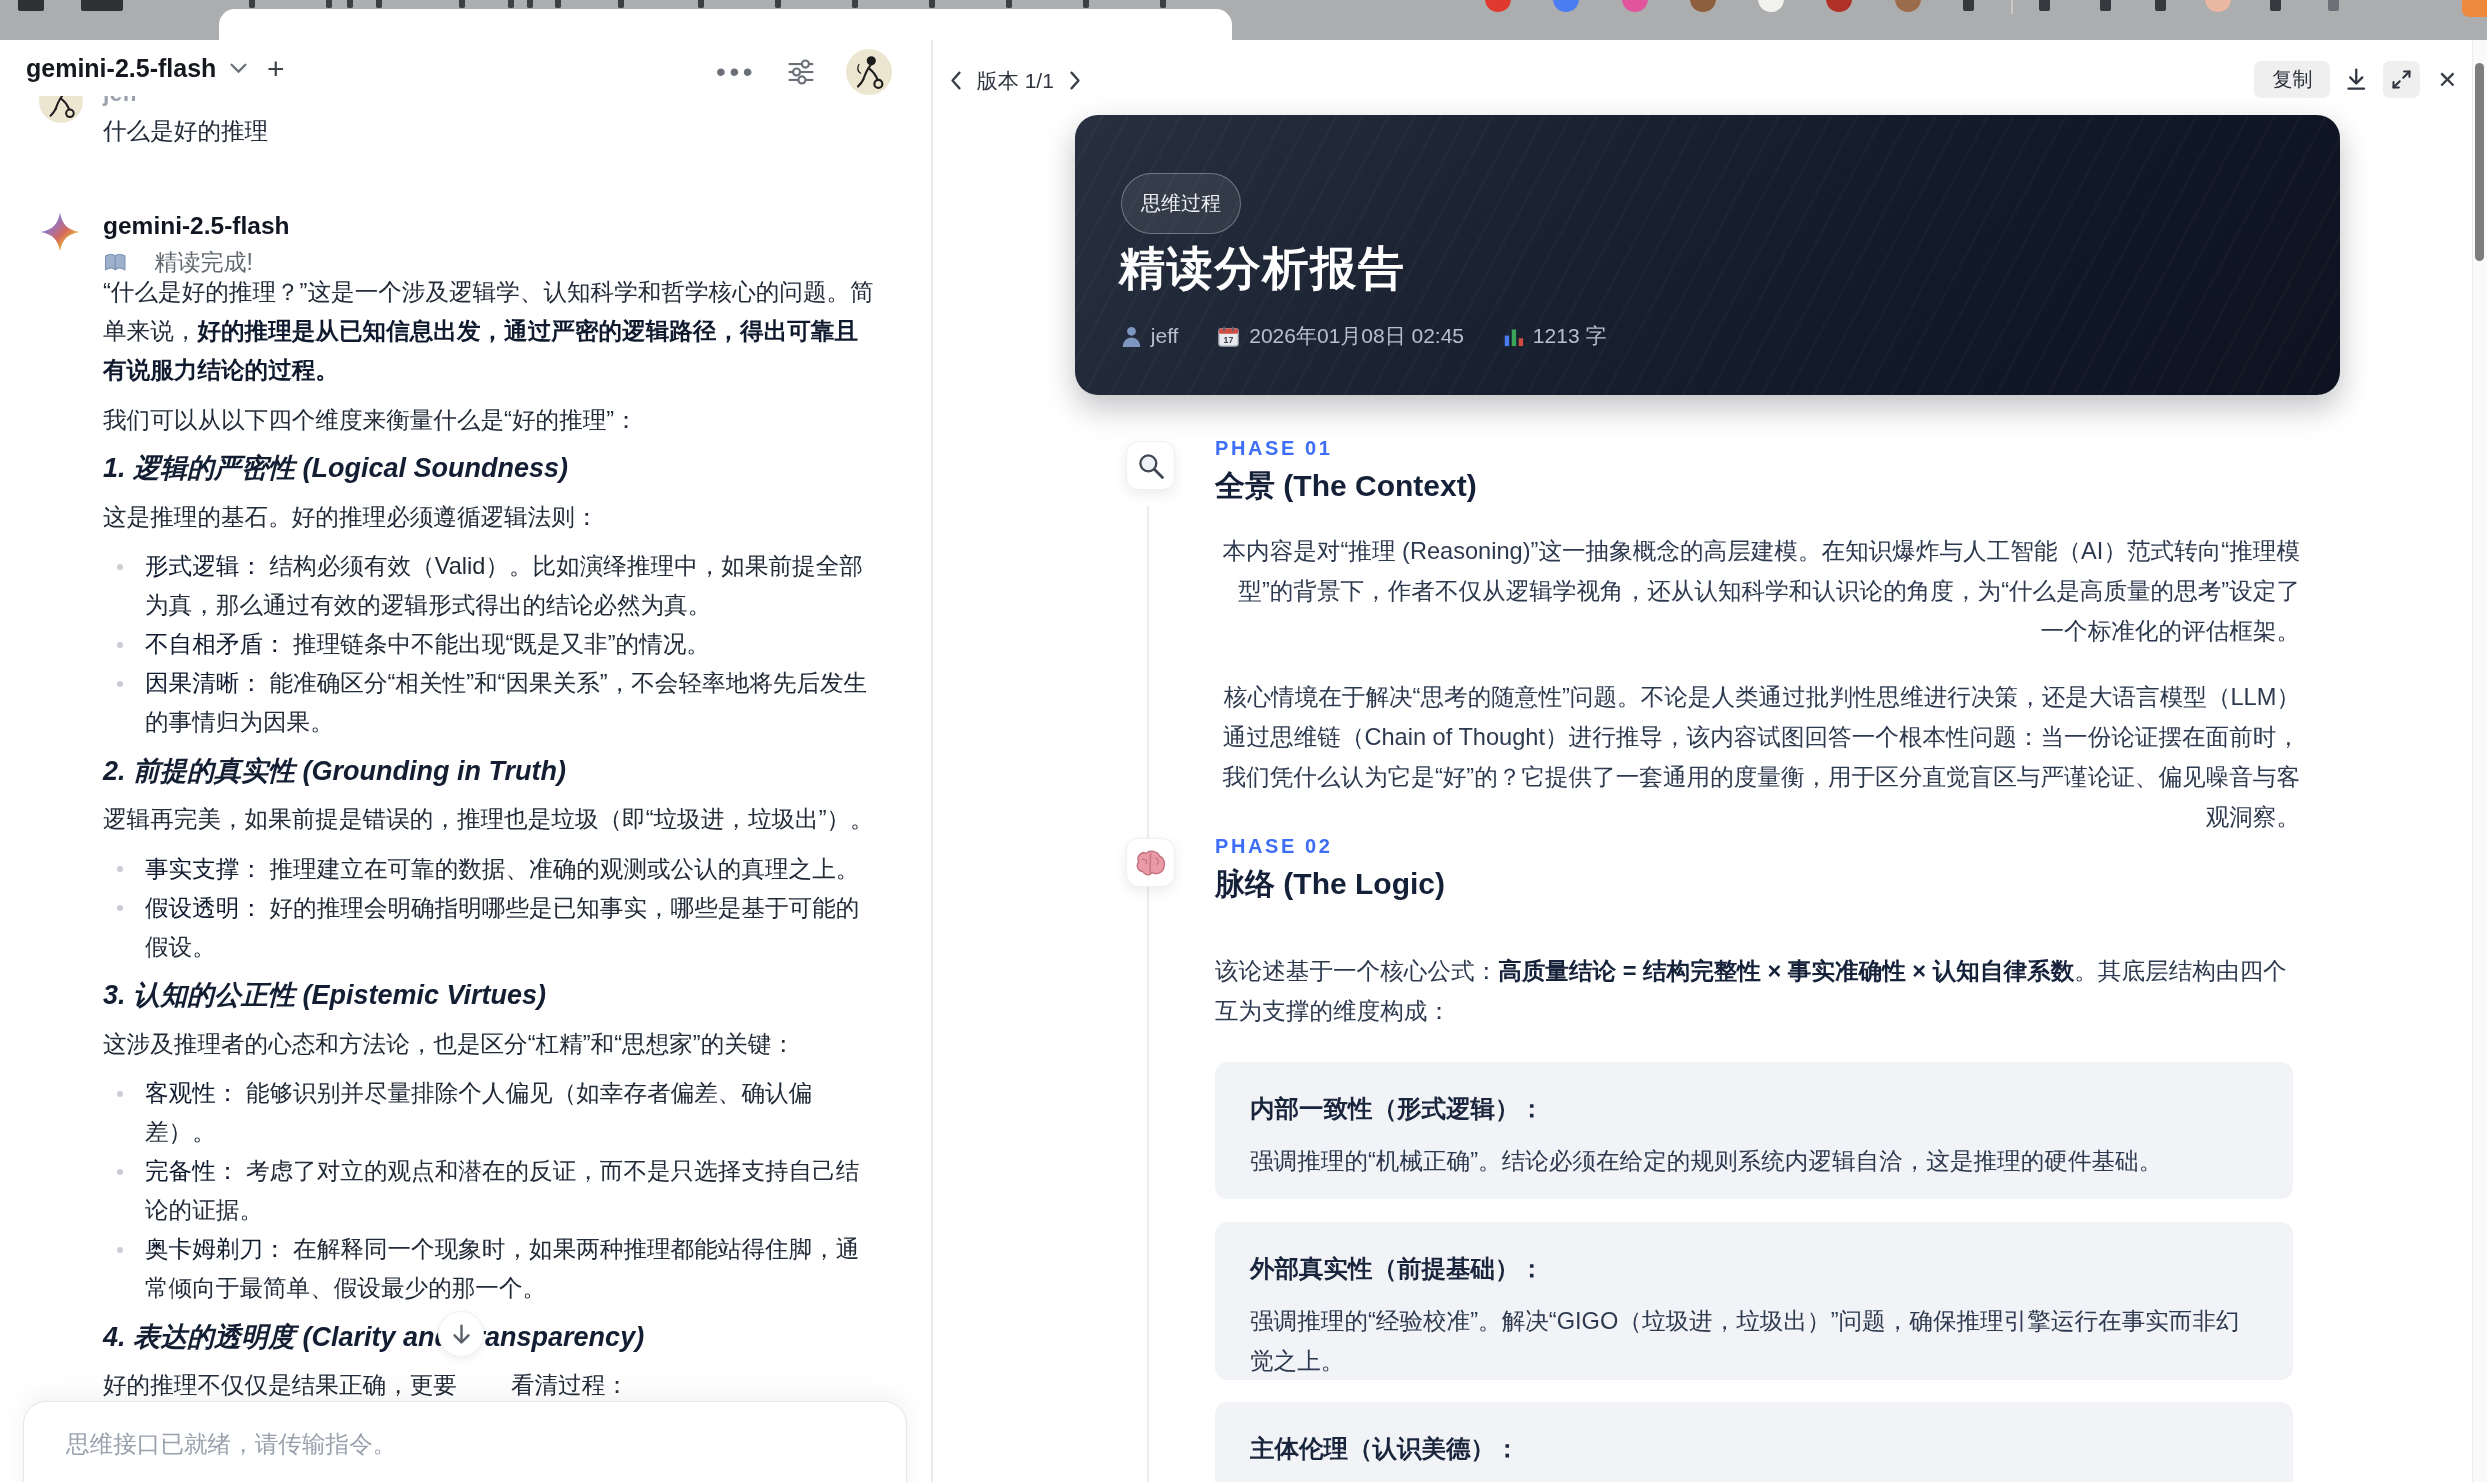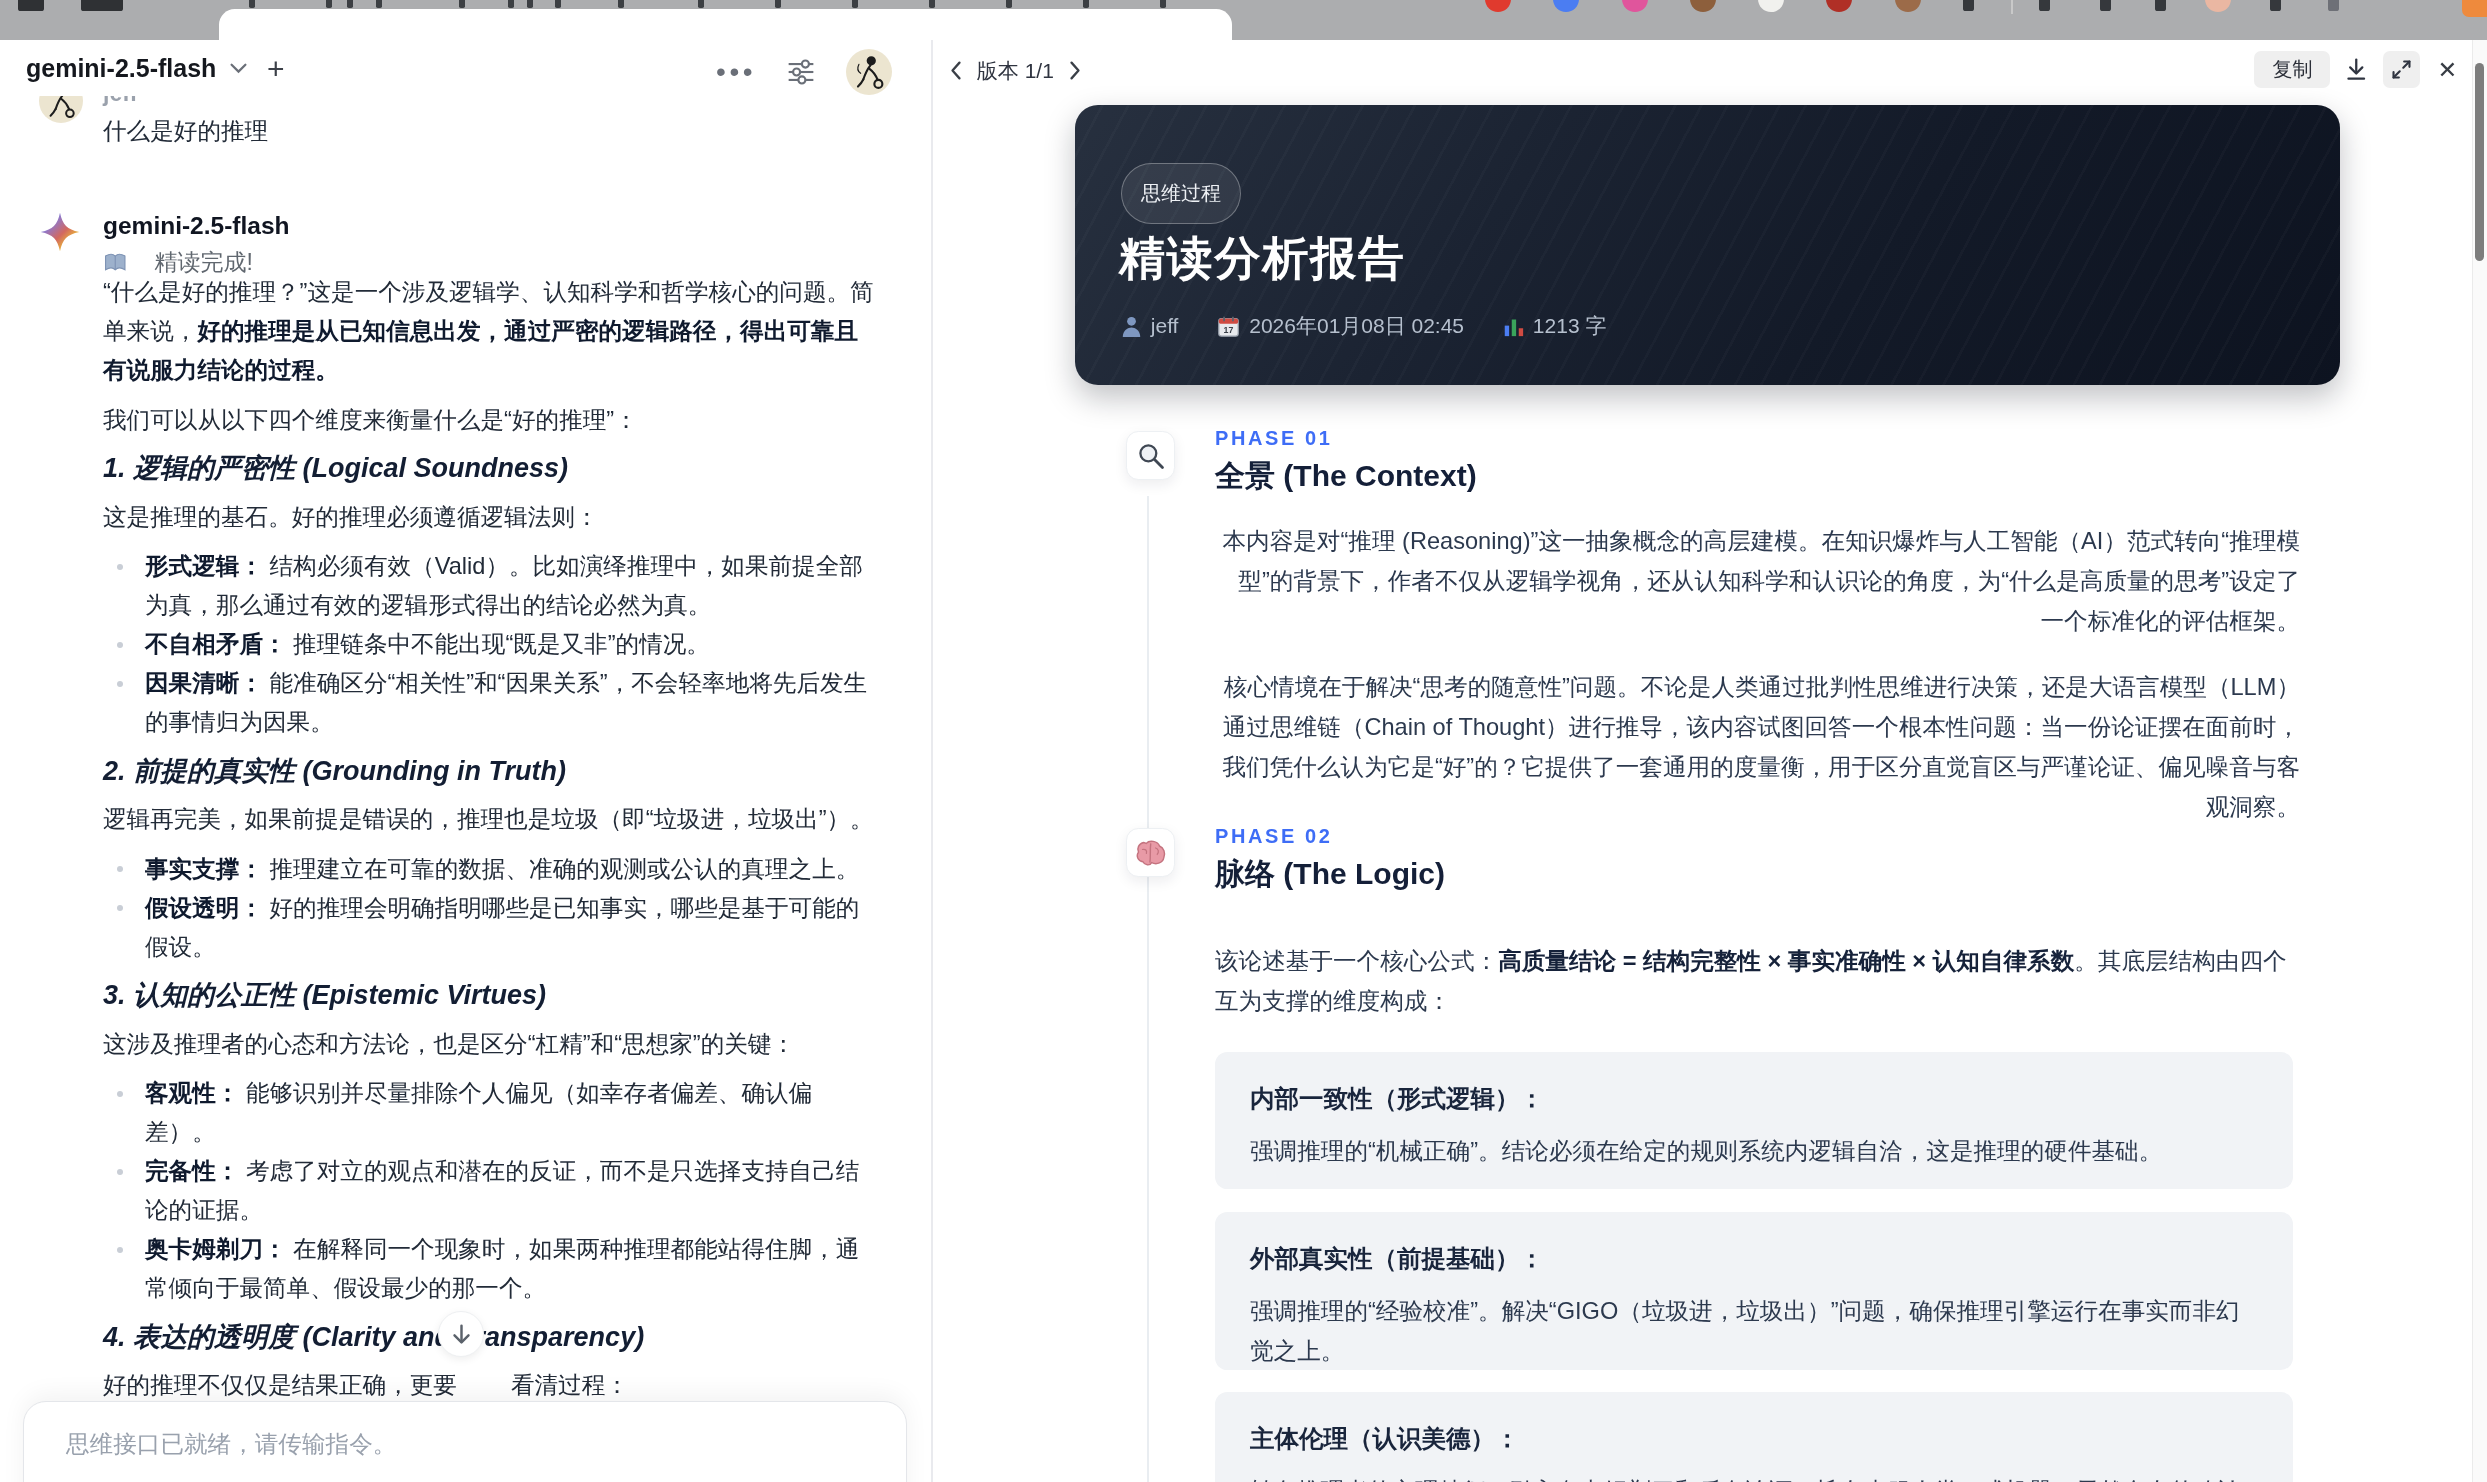--- a/index.html
+++ b/index.html
@@ -36,31 +36,31 @@
   .asst-name{position:absolute;left:64px;top:172px;font-size:24.5px;font-weight:700;color:#101521;}
   .asst-status{position:absolute;left:64px;top:207px;display:flex;align-items:center;gap:27px;font-size:23px;color:#60676f;}
   .blocks{position:absolute;left:64px;top:233px;width:775px;}
   .msg-p{font-size:23.6px;line-height:39px;color:#222b38;margin:0 0 10.5px 0;}
   .msg-p .b{font-weight:700;color:#0f1a2e;}
   .msg-p .gap{display:inline-block;}
   .msg-h{font-size:27px;font-weight:800;color:#131e33;line-height:37px;margin:0 0 10.5px 0;font-style:italic;}
   .msg-ul{margin:3.5px 0 10.5px 0;}
   .msg-li{position:relative;padding-left:42px;font-size:23.6px;line-height:39px;color:#222b38;}
   .msg-li::before{content:"";position:absolute;left:14px;top:16.6px;width:6.1px;height:6.1px;border-radius:50%;background:#c9ced6;}
-  .msg-li .b{font-weight:700;color:#0f1a2e;}
+  .msg-li .b{font-weight:400;color:#0f1a2e;}
   
   .scroll-down{position:absolute;left:438px;top:1271px;width:44px;height:44px;border-radius:50%;
     background:#fff;border:0.9px solid #eef0f2;box-shadow:0 2.6px 8.8px rgba(0,0,0,.07);
     display:flex;align-items:center;justify-content:center;z-index:7;}
   
   .input-box{position:absolute;left:23px;top:1361px;width:882px;height:149px;background:#fff;
     border:1.8px solid #e4e6ea;border-radius:23px;box-shadow:0 -7px 23px rgba(0,0,0,.05);z-index:8;}
   .input-placeholder{position:absolute;left:42px;top:26px;font-size:23.6px;color:#99a1ad;}
   
-  .preview{position:absolute;left:933px;top:6px;width:1540px;height:1153px;}
+  .preview{position:absolute;left:933px;top:16px;width:1540px;height:1153px;}
   .pv-version{position:absolute;left:15.8px;top:10.5px;display:flex;align-items:center;gap:14px;font-size:21px;color:#2f3440;}
   .pv-actions{position:absolute;right:12.3px;top:5.3px;display:flex;align-items:center;gap:14px;z-index:5;}
   .pill{background:#efefef;border-radius:7px;display:flex;align-items:center;justify-content:center;}
   .copy-btn{height:37px;padding:0 18px;font-size:20px;color:#2b2f38;}
   .sq-btn{width:37px;height:37px;}
   .close-btn{font-size:23.6px;color:#383d45;padding:0 3.5px;}
   
   .hero{position:absolute;left:142px;top:59px;width:1265px;height:280px;border-radius:23px;
     background:linear-gradient(128deg,#27303f 0%,#1b2332 34%,#131a28 62%,#0d1320 100%);
     box-shadow:0 12.3px 30px rgba(10,16,28,.25);overflow:hidden;}

